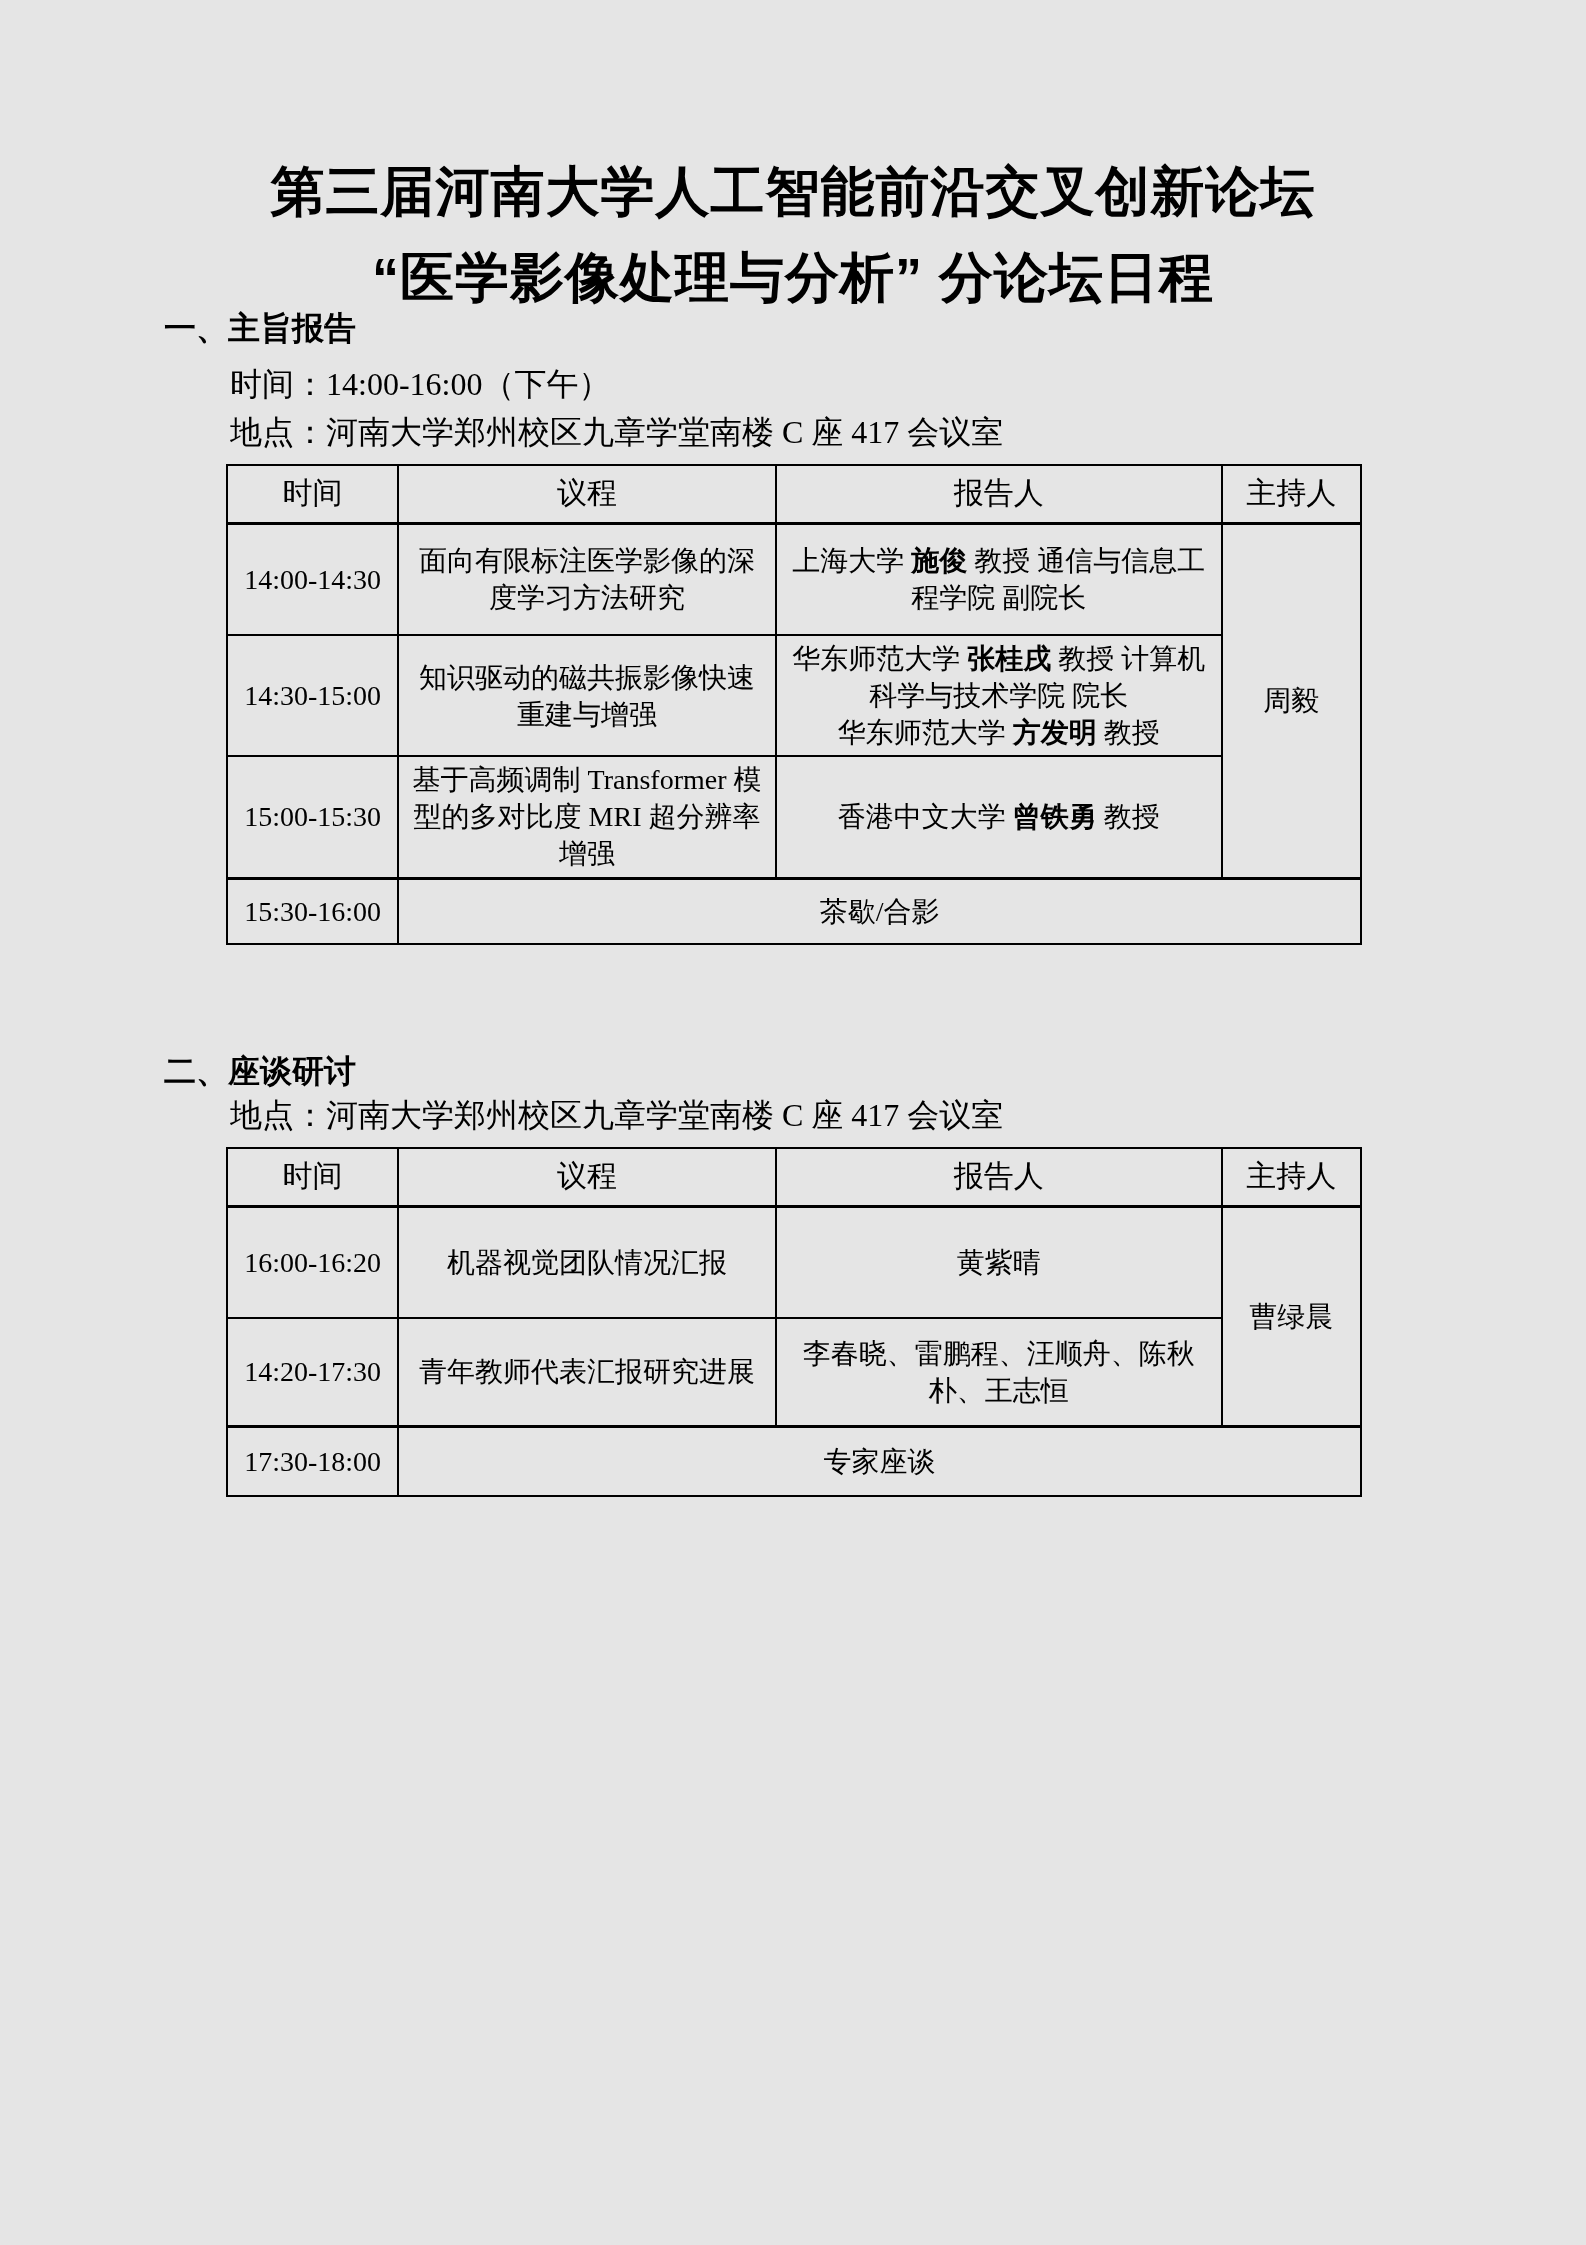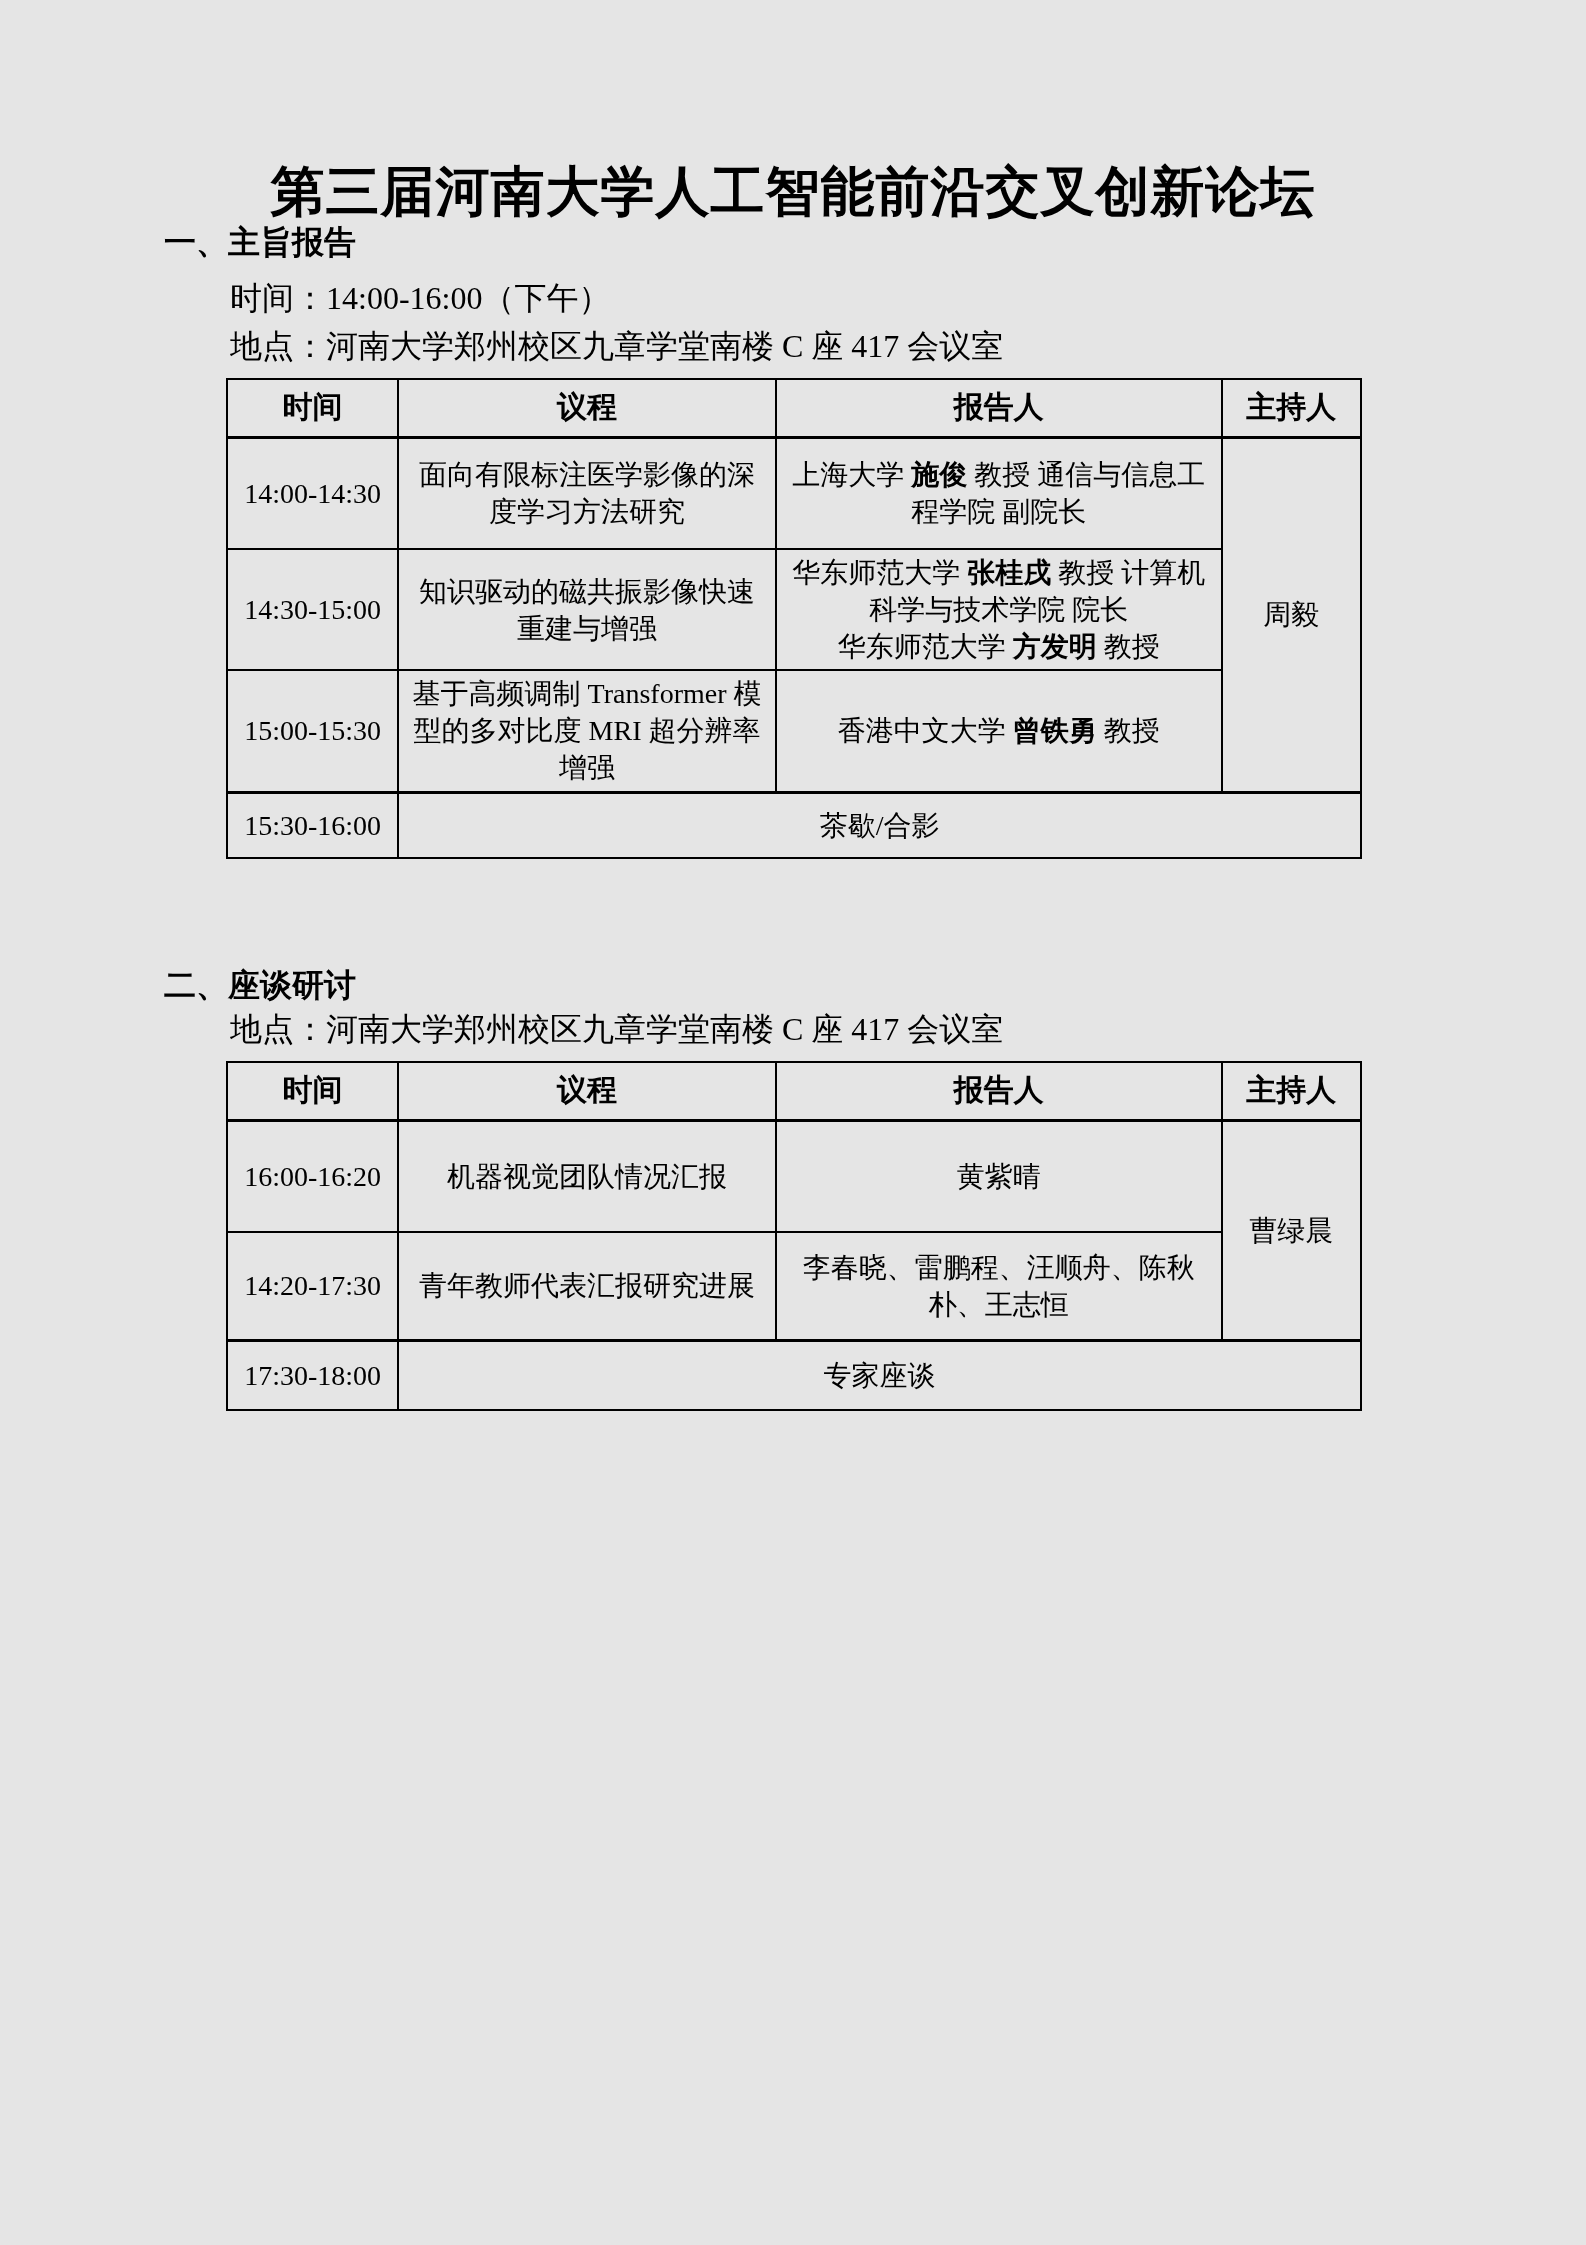--- a/index.html
+++ b/index.html
@@ -56,21 +56,21 @@
   }
   table.schedule th, table.schedule td {
     border: 2px solid #000;
     text-align: center;
     vertical-align: middle;
     padding: 4px 10px;
     overflow: hidden;
   }
   table.schedule thead th {
     font-family: "Liberation Sans", sans-serif;
-    font-weight: bold;
+    font-weight: normal;
     font-size: 30px;
     border-bottom-width: 3px;
   }
   table.schedule td {
     font-size: 28px;
     line-height: 37px;
   }
   table.schedule tbody tr:last-child td { border-top-width: 3px; }
   td .cell-line { text-align: center; }
   .pname {
@@ -89,20 +89,21 @@
   #tbl1 tbody tr:nth-child(1) { height: 112px; }
   #tbl1 tbody tr:nth-child(2) { height: 108px; }
   #tbl1 tbody tr:nth-child(3) { height: 70px; }
 </style>
 </head>
 <body>
 
 <div class="page">
 
   <div class="title-line first">第三届河南大学人工智能前沿交叉创新论坛</div>
+  <div class="title-line second">“医学影像处理与分析” 分论坛日程</div>
 
   <div class="section section-1">
     <div class="sec-heading">一、主旨报告</div>
     <div class="meta-line first"><span>时间：</span><span>14:00-16:00（下午）</span></div>
     <div class="meta-line"><span>地点：</span><span>河南大学郑州校区九章学堂南楼 C 座 417 会议室</span></div>
     <table class="schedule" id="tbl0">
         <colgroup>
           <col style="width: 15.1%;">
           <col style="width: 33.3%;">
           <col style="width: 39.3%;">

